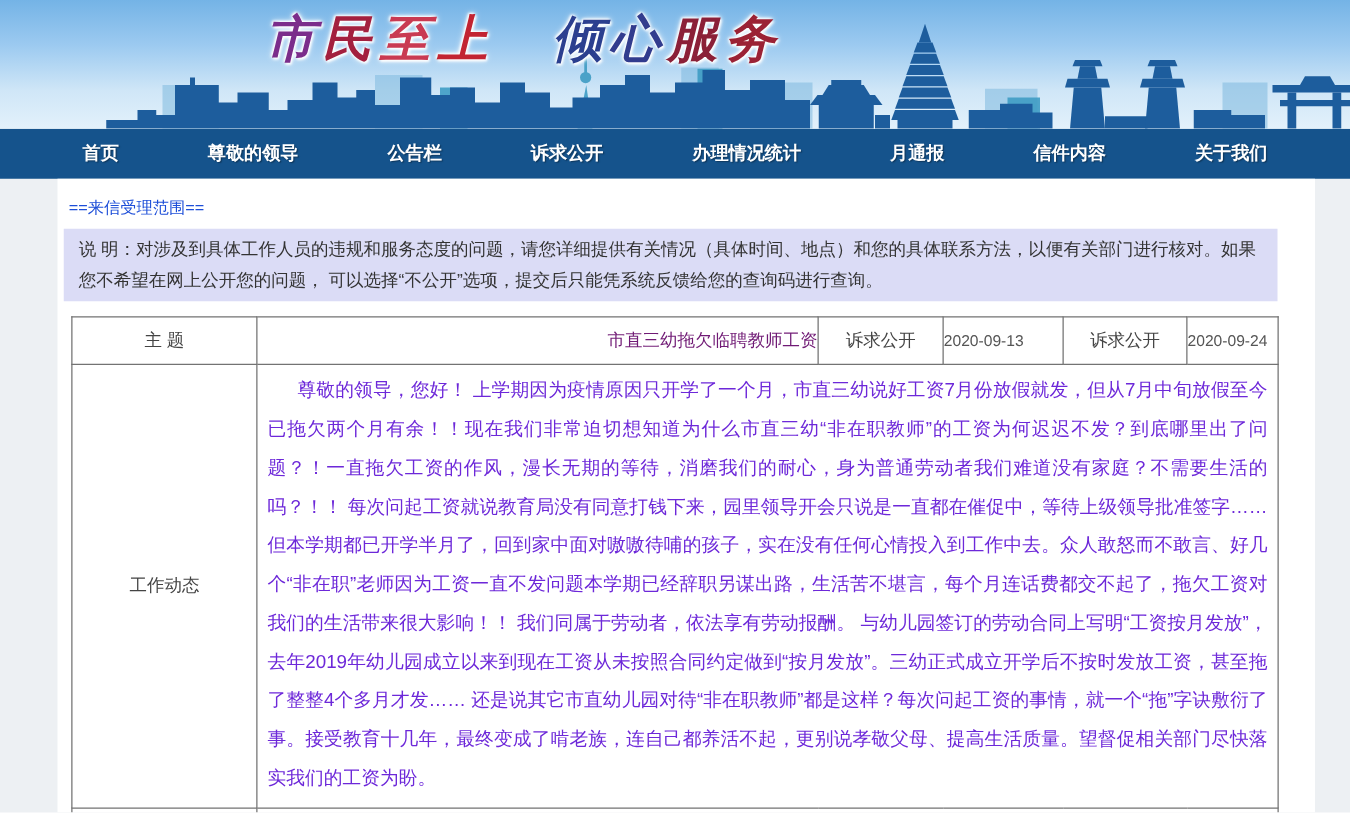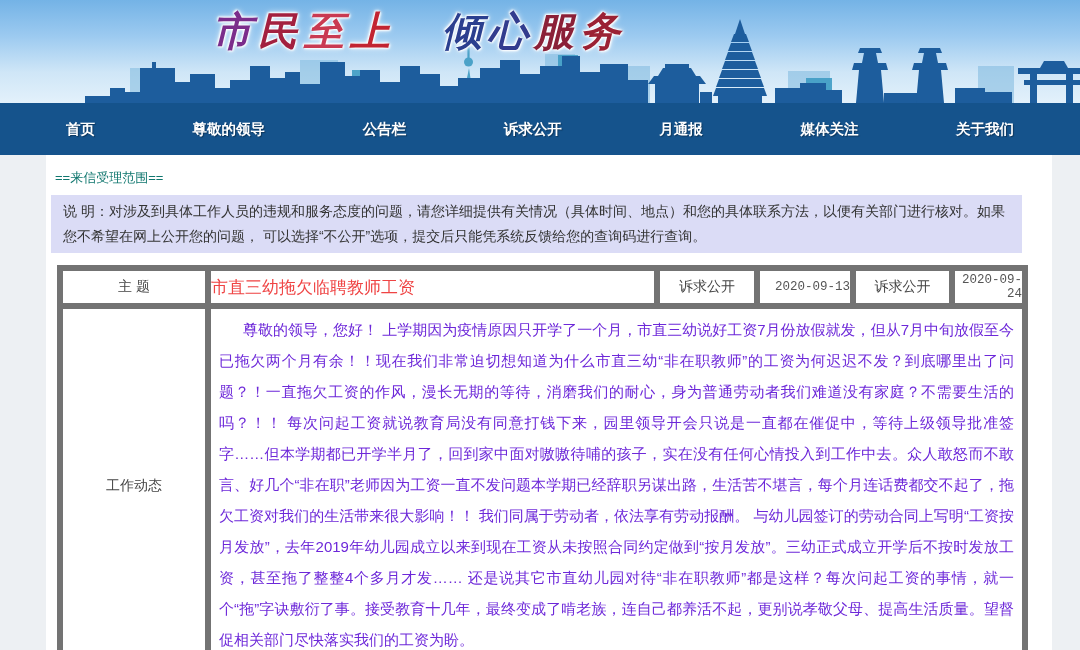--- a/index.html
+++ b/index.html
@@ -11,41 +11,41 @@
   .banner { position:relative; width:1080px; height:103px; overflow:hidden;
     background:linear-gradient(180deg,#74b3e6 0%,#9ccaf0 35%,#cfe6f7 70%,#e3f1fb 100%); }
   .skyline { position:absolute; left:0; bottom:0; width:1080px; height:95px; display:block; }
   .slogan { position:absolute; left:212px; top:4px; white-space:nowrap;
     font-family:"DejaVu Serif","Liberation Serif",serif; font-style:italic; font-weight:bold;
     font-size:40px; letter-spacing:6px;
     text-shadow:0 0 3px #fff,0 0 6px #fff,1px 1px 2px rgba(255,255,255,.95),-1px -1px 2px rgba(255,255,255,.9); }
   .slogan .gap { display:inline-block; width:46px; }
 
   
-  .nav { display:flex; width:1080px; height:52px; background:#15538c; align-items:center;
+  .nav { display:flex; width:1080px; height:40px; background:#15538c; align-items:center;
     padding:0 60px; justify-content:space-between;gap:48px; }
   .nav-item { color:#ffffff; font-size:14.5px; font-weight:bold; cursor:pointer;
     text-shadow:1px 1px 1px rgba(0,0,0,.35); padding:0 6px; line-height:40px; }
 
   
   .wrapper { position:relative; margin:0 28px 0 46px; background:#ffffff;
     height:507px; overflow:hidden; padding:12px 4px 0 4px; }
-  .section-label { margin:2px 0 8px 5px; font-size:13px; color:#0f766e; }
+  .section-label { margin:2px 0 8px 5px; font-size:13px; color:#1d4ed8; }
   .notice { margin:0 26px 0 1px; background:#dbdcf6; padding:4px 12px;
     font-size:14px; color:#333; line-height:25px; }
 
   
   table.letter { border-collapse:collapse; table-layout:fixed; width:965px;
     margin:12px 0 0 7px; background:#fff; }
-  table.letter td { border:6px solid #737373; vertical-align:middle;margin-top:24px; }
+  table.letter td { border:1px solid #737373; vertical-align:middle;margin-top:24px; }
   td.lbl { text-align:center; font-size:14px; color:#444; }
   tr.r1 td { height:38px; }
-  td.subject { text-align:left; font-size:17px; color:#ef4444; }
-  td.date { text-align:right; font-size:12.5px; color:#555;
-    font-family:Liberation Mono, monospace; }
+  td.subject { text-align:right; font-size:14px; color:#701a75; }
+  td.date { text-align:left; font-size:12.5px; color:#555;
+    font-family:Liberation Sans, sans-serif; }
   td.content { padding:5px 8px 8px 8px; }
   td.content .para { font-size:15px; color:#6d28d9; line-height:31px;
     text-align:justify; text-indent:24px; }
   td.dept-lbl { height:38px; }
   td.dept { padding-left:20px; font-size:15px; color:#f40b0b; }
 </style>
 </head>
 <body>
 
 <div class="page">
@@ -114,22 +114,23 @@
     <div class="slogan">
       <span style="color: rgb(123, 45, 139);">市</span><span style="color: rgb(163, 32, 63);">民</span><span style="color: rgb(201, 58, 82);">至</span><span style="color: rgb(194, 36, 50);">上</span><span class="gap"></span><span style="color: rgb(43, 63, 143);">倾</span><span style="color: rgb(50, 60, 142);">心</span><span style="color: rgb(139, 32, 56);">服</span><span style="color: rgb(155, 34, 53);">务</span>
     </div>
   </div>
 
   <div class="nav">
     <div class="nav-item">首页</div>
     <div class="nav-item">尊敬的领导</div>
     <div class="nav-item">公告栏</div>
     <div class="nav-item">诉求公开</div>
+    <div class="nav-item">办理情况统计</div>
     <div class="nav-item">月通报</div>
-    <div class="nav-item">媒体关注</div>
+    <div class="nav-item">信件内容</div>
     <div class="nav-item">关于我们</div>
   </div>
 
   <div class="wrapper">
 
     <div class="section-label">==来信受理范围==</div>
 
     <div class="notice">说 明：对涉及到具体工作人员的违规和服务态度的问题，请您详细提供有关情况（具体时间、地点）和您的具体联系方法，以便有关部门进行核对。如果您不希望在网上公开您的问题， 可以选择“不公开”选项，提交后只能凭系统反馈给您的查询码进行查询。</div>
 
     <table class="letter">

